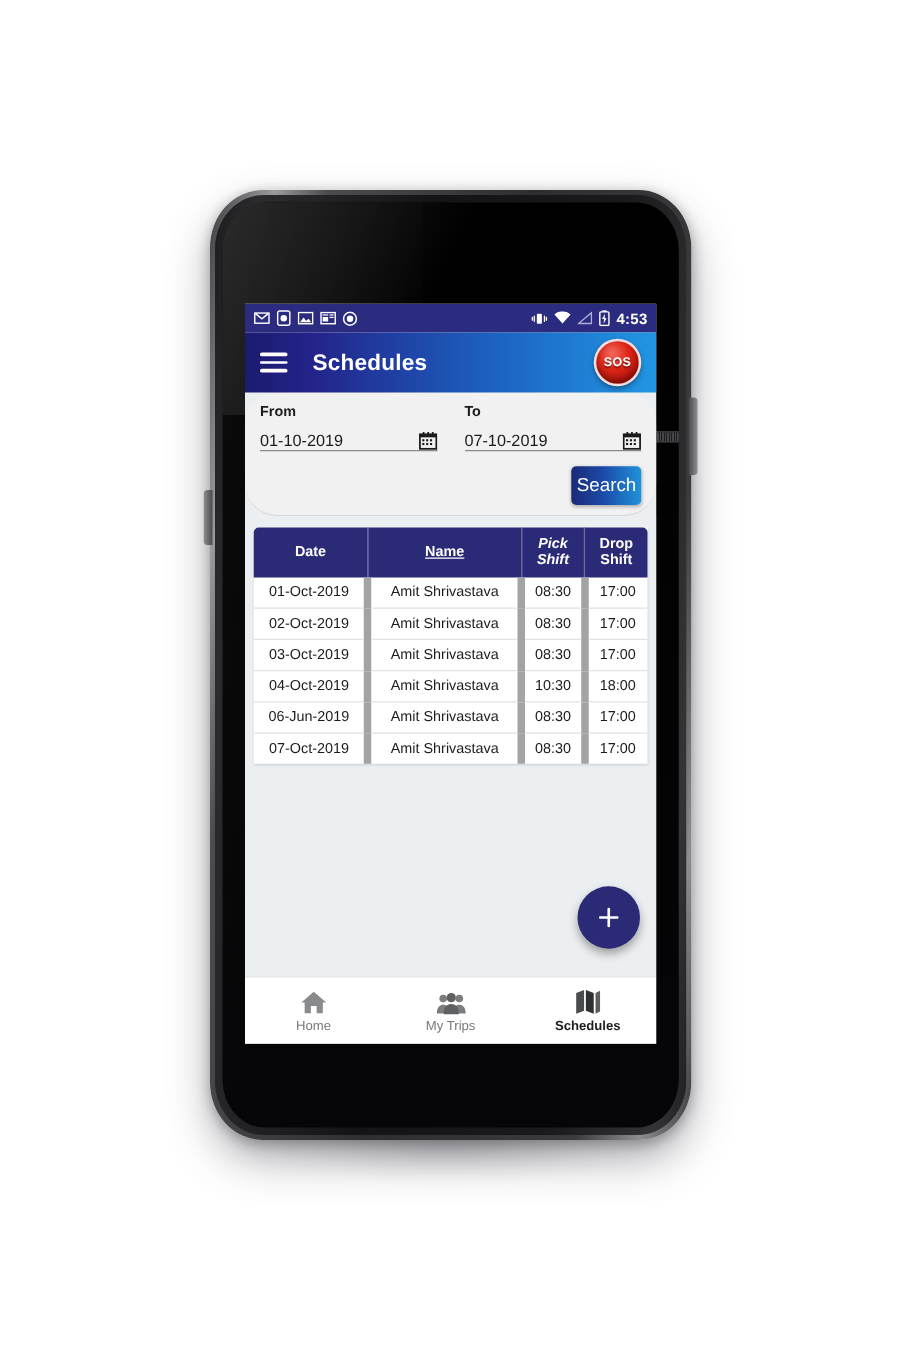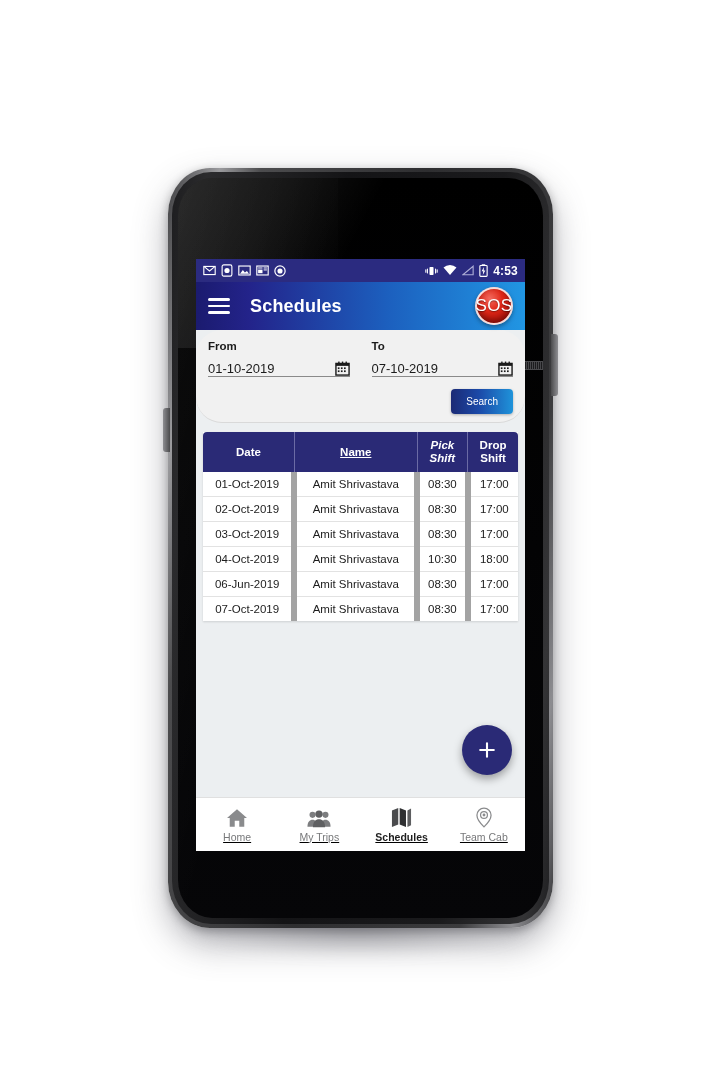--- a/index.html
+++ b/index.html
@@ -4,21 +4,21 @@
 <style>
   * { box-sizing: border-box; margin: 0; padding: 0; }
   html, body {
     width: 720px; height: 1080px;
     background: #ffffff;
     font-family: "Liberation Sans", sans-serif;
     overflow: hidden;
   }
 
   
-  #stage { position: relative; width: 720px; height: 796px; background: #fff; margin-top: 16px; }
+  #stage { position: relative; width: 720px; height: 796px; background: #fff; }
 
   .phone-shadow {
     position: absolute; left: 182px; top: 880px;
     width: 350px; height: 60px;
     background: radial-gradient(ellipse at 50% 50%, rgba(120,120,125,.45) 0%, rgba(150,150,155,.18) 48%, rgba(255,255,255,0) 72%);
     filter: blur(7px);
   }
 
   .phone-body {
     position: absolute; left: 168px; top: 152px;
@@ -99,21 +99,21 @@
   .appbar-title {
     color:#fff; font-size:18px; font-weight:bold; margin-left:20px; letter-spacing:.2px;
   }
   .sos {
     margin-left:auto;
     width:38px; height:38px; border-radius:50%;
     background: radial-gradient(circle at 38% 28%, #f26a5e 0%, #e02718 38%, #b2120a 78%, #8e0c06 100%);
     border: 2px solid rgba(255,255,255,.85);
     box-shadow: 0 2px 4px rgba(0,0,0,.35), inset 0 -3px 6px rgba(0,0,0,.35);
     display:flex; align-items:center; justify-content:center;
-    color:#fff; font-size:17px; font-weight:normal; letter-spacing:.3px;
+    color:#fff; font-size:10px; font-weight:bold; letter-spacing:.3px;
     text-shadow: 0 1px 1px rgba(0,0,0,.4);
     cursor:pointer;
   }
 
   
   .tabs { height: 44px; flex:0 0 44px; background:#fff; display:flex; }
   .tab {
     flex:1; display:flex; align-items:center; justify-content:center;
     font-size:11.5px; font-weight:bold; letter-spacing:.7px; cursor:pointer;
     position:relative;
@@ -131,22 +131,22 @@
   .flabel { font-size:11.5px; font-weight:bold; color:#1b1b1b; margin-bottom:9px; }
   .finput {
     display:flex; align-items:flex-end; justify-content:space-between;
     border-bottom:1.2px solid #8a8a8a; padding-bottom:0; cursor:pointer;
   }
   .fvalue { font-size:13px; color:#1b1b1b; }
   .cal-ico { width:15px; height:15px; }
   .search-row { display:flex; justify-content:flex-end; margin-top:12px; }
   .search-btn {
     background: linear-gradient(90deg,#1b2a75 0%,#1b49a8 45%,#1f93da 100%);
-    color:#fff; font-size:10px;
-    padding:7px 15px; border:none; border-radius:4px;
+    color:#fff; font-size:15px;
+    padding:7px 4px; border:none; border-radius:4px;
     box-shadow: 0 1px 3px rgba(0,0,0,.28);
     cursor:pointer;
   }
 
   
   .content { flex:1; background:#eceff1; position:relative; overflow:hidden; padding: 9px 7px 0 7px; }
   table.sched { width:100%; border-collapse:collapse; background:#fff; table-layout:fixed;
     box-shadow: 0 1px 2px rgba(0,0,0,.13); }
   table.sched thead th {
     background:#2a2a76; color:#fff; font-size:11.5px; font-weight:bold;
@@ -172,21 +172,21 @@
     width:50px; height:50px; border-radius:50%;
     background:#2a2a76;
     box-shadow: 0 4px 8px rgba(0,0,0,.35);
     display:flex; align-items:center; justify-content:center; cursor:pointer;
   }
   .fab svg { display:block; }
 
   
   .bottomnav {
     height:54px; flex:0 0 54px; background:#fff;
-    display:flex; border-top:1px solid #e0e0e0;text-decoration:underline;
+    display:flex; border-top:1px solid #e0e0e0;
   }
   .navitem { flex:1; display:flex; flex-direction:column; align-items:center; justify-content:center; gap:3px; cursor:pointer; }
   .navlabel { font-size:10.5px; color:#77787a; }
   .navitem.active .navlabel { color:#1e1e1e; font-weight:bold; }
   .navicon { height:21px; display:flex; align-items:flex-end; }
 </style>
 </head>
 <body>
 
 <div id="stage">
@@ -397,26 +397,16 @@
         <span class="navicon">
           <svg width="21" height="21" viewBox="0 0 22 22">
             <path d="M1 3.6 L7.6 1 L7.6 18.4 L1 21 Z" fill="#4a4b4d"></path>
             <path d="M9.1 1 L15.7 3.6 L15.7 21 L9.1 18.4 Z" fill="#2f3032"></path>
             <path d="M17.2 3.6 L21 1.6 L21 19 L17.2 21 Z" fill="#5d5e60"></path>
           </svg>
         </span>
         <span class="navlabel">Schedules</span>
       </div>
 
-      <div class="navitem">
-        <span class="navicon">
-          <svg width="20" height="21" viewBox="0 0 20 22">
-            <path d="M10 1.2 C5.9 1.2 2.6 4.5 2.6 8.6 C2.6 13.6 10 20.8 10 20.8 C10 20.8 17.4 13.6 17.4 8.6 C17.4 4.5 14.1 1.2 10 1.2 Z" fill="none" stroke="#8a8b8d" stroke-width="1.3"></path>
-            <circle cx="10" cy="8.4" r="3.6" fill="none" stroke="#8a8b8d" stroke-width="1.3"></circle>
-            <circle cx="10" cy="8.4" r="1.5" fill="#8a8b8d"></circle>
-          </svg>
-        </span>
-        <span class="navlabel">Team Cab</span>
-      </div>
     </div>
 
   </div>
 </div>
 
 </body></html>

